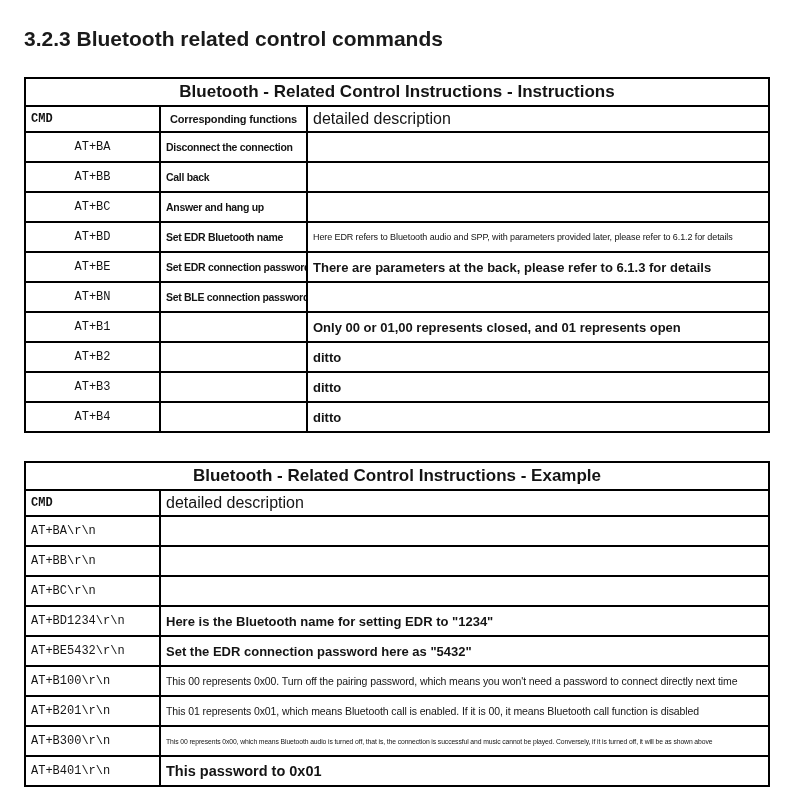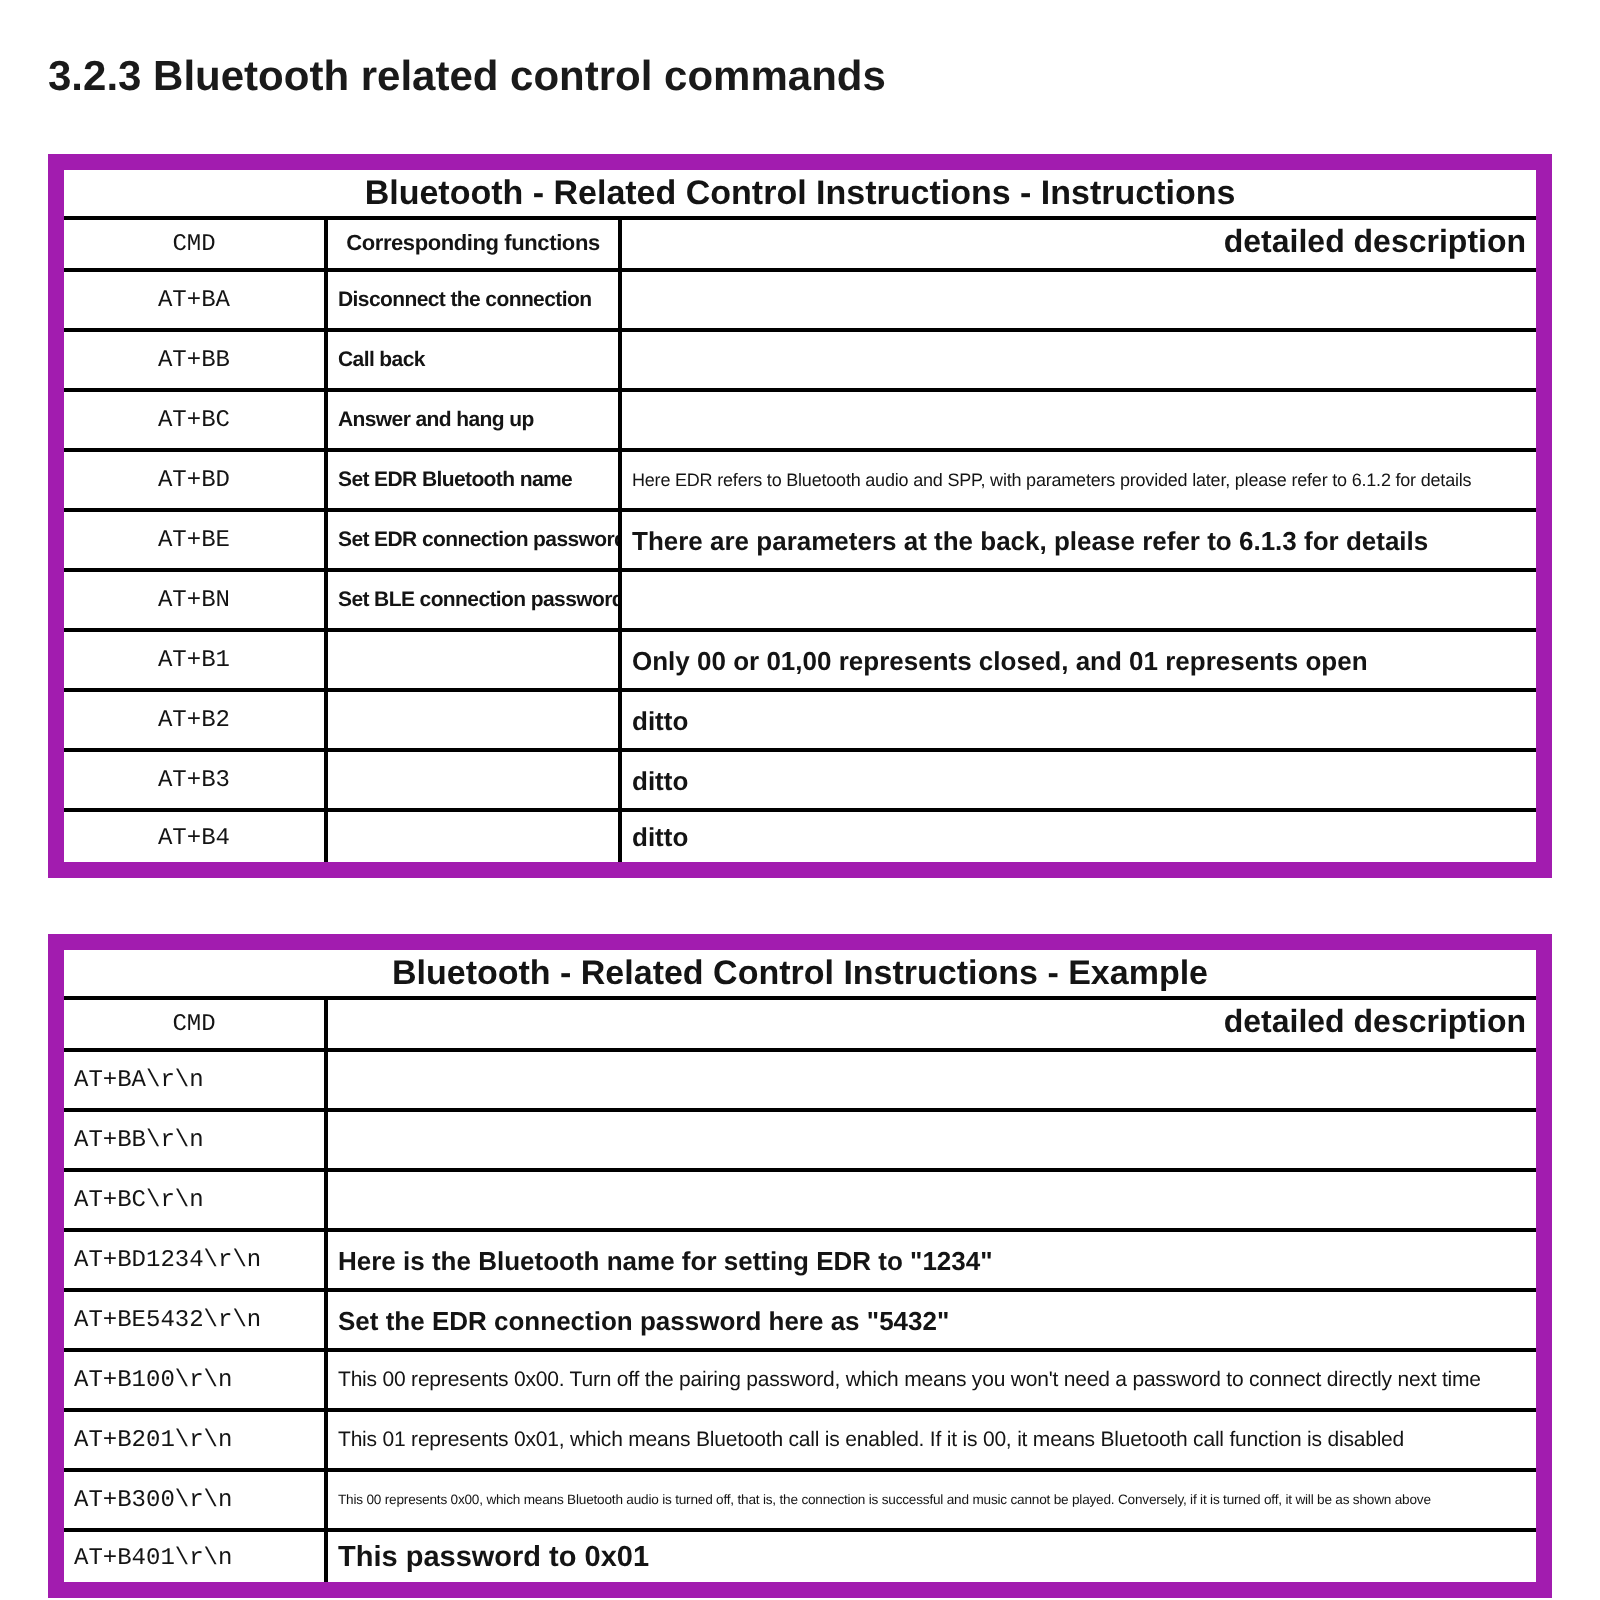--- a/index.html
+++ b/index.html
@@ -15,53 +15,52 @@
   h1.doc-heading {
     font-size: 21px;
     font-weight: bold;
     margin: 27px 0 26px 0;
     color: #1a1a1a;
   }
   table.cmd-table {
     border-collapse: collapse;
     width: 744px;
     table-layout: fixed;
-    border: 8px solid #a21caf;
+    border: 2px solid #a21caf;
   }
   table.cmd-table td {
     border: 2px solid #000;
     padding: 0 5px;
     vertical-align: middle;
     overflow: hidden;
     white-space: nowrap;
   }
   tr { height: 30px; }
   tr.title-row { height: 28px; }
   tr.head-row { height: 26px; }
   td.title-cell {
     text-align: center;
     font-size: 17px;
     font-weight: bold;
   }
   td.head-cmd {
-    text-align: center;
     font-family: "Liberation Mono", monospace;
-    font-weight: normal;
+    font-weight: bold;
     font-size: 12px;
   }
   td.head-func {
     text-align: center;
     font-weight: bold;
     font-size: 11px;
     letter-spacing: -0.2px;
     padding: 0 2px;
   }
   td.head-desc {
-    text-align: right;
-    font-weight: bold;
+    text-align: left;
+    font-weight: normal;
     font-size: 16px;
   }
   td.cmd {
     font-family: "Liberation Mono", monospace;
     font-size: 12px;
     text-align: center;
   }
   td.cmd-left {
     font-family: "Liberation Mono", monospace;
     font-size: 12px;

